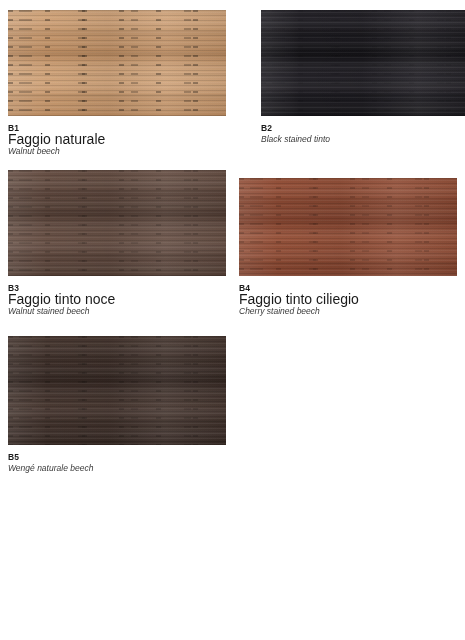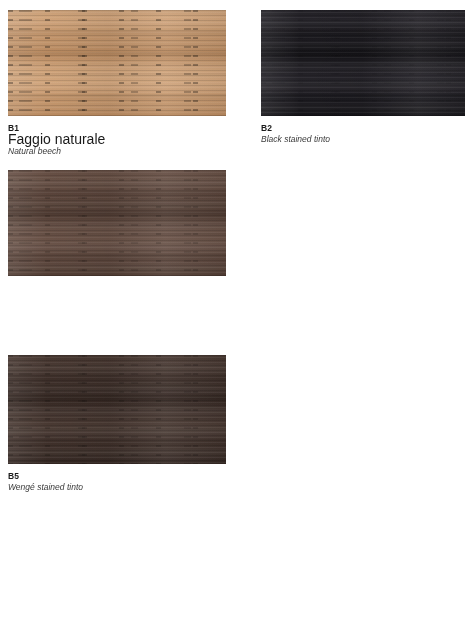--- a/index.html
+++ b/index.html
@@ -126,21 +126,21 @@
   <div class="swatch-card" style="left: 8px; top: 10px; width: 218px;">
     <div class="swatch" style="height: 106px; background-color: rgb(212, 168, 127); background-image: linear-gradient(rgb(212, 168, 127) 0%, rgb(184, 137, 95) 40%, rgb(212, 168, 127) 62%, rgb(184, 137, 95) 100%);">
       <div class="grain wash"></div>
       <div class="grain bands"></div>
       <div class="grain lines"></div>
       <div class="grain fleck" style="opacity: 1;"></div>
     </div>
     <div class="caption">
       <div class="code">B1</div>
       <div class="name-it">Faggio naturale</div>
-      <div class="name-en">Natural beech</div>
+      <div class="name-en">Walnut beech</div>
     </div>
   </div>
 
   <div class="swatch-card" style="left: 239px; top: 10px; width: 218px; margin-left: 22px;">
     <div class="swatch" style="height: 106px; background-color: rgb(38, 36, 42); background-image: linear-gradient(rgb(38, 36, 42) 0%, rgb(20, 19, 23) 40%, rgb(38, 36, 42) 62%, rgb(20, 19, 23) 100%);">
       <div class="grain wash"></div>
       <div class="grain bands"></div>
       <div class="grain lines"></div>
       <div class="grain fleck" style="opacity: 0.16;"></div>
     </div>
@@ -150,29 +150,47 @@
     </div>
   </div>
 
   <div class="swatch-card" style="left: 8px; top: 170px; width: 218px;">
     <div class="swatch" style="height: 106px; background-color: rgb(107, 83, 72); background-image: linear-gradient(rgb(107, 83, 72) 0%, rgb(80, 60, 51) 40%, rgb(107, 83, 72) 62%, rgb(80, 60, 51) 100%);">
       <div class="grain wash"></div>
       <div class="grain bands"></div>
       <div class="grain lines"></div>
       <div class="grain fleck" style="opacity: 0.45;"></div>
     </div>
+    <div class="caption">
+      <div class="code">B3</div>
+      <div class="name-it">Faggio tinto noce</div>
+      <div class="name-en">Walnut stained beech</div>
+    </div>
   </div>
 
+  <div class="swatch-card" style="left: 239px; top: 178px; width: 218px;">
+    <div class="swatch" style="height: 98px; background-color: rgb(152, 84, 60); background-image: linear-gradient(rgb(152, 84, 60) 0%, rgb(125, 64, 44) 40%, rgb(152, 84, 60) 62%, rgb(125, 64, 44) 100%);">
+      <div class="grain wash"></div>
+      <div class="grain bands"></div>
+      <div class="grain lines"></div>
+      <div class="grain fleck" style="opacity: 0.45;"></div>
+    </div>
+    <div class="caption">
+      <div class="code">B4</div>
+      <div class="name-it">Faggio tinto ciliegio</div>
+      <div class="name-en">Cherry stained beech</div>
+    </div>
+  </div>
 
-  <div class="swatch-card" style="left: 8px; top: 355px; width: 218px;">
+  <div class="swatch-card" style="left: 8px; top: 336px; width: 218px;">
     <div class="swatch" style="height: 109px; background-color: rgb(74, 58, 51); background-image: linear-gradient(rgb(74, 58, 51) 0%, rgb(52, 39, 34) 40%, rgb(74, 58, 51) 62%, rgb(52, 39, 34) 100%);">
       <div class="grain wash"></div>
       <div class="grain bands"></div>
       <div class="grain lines"></div>
       <div class="grain fleck" style="opacity: 0.45;"></div>
     </div>
     <div class="caption">
       <div class="code">B5</div>
-      <div class="name-en">Wengé stained tinto</div>
+      <div class="name-en">Wengé naturale beech</div>
     </div>
   </div>
 
 </div>
 
 </body></html>

